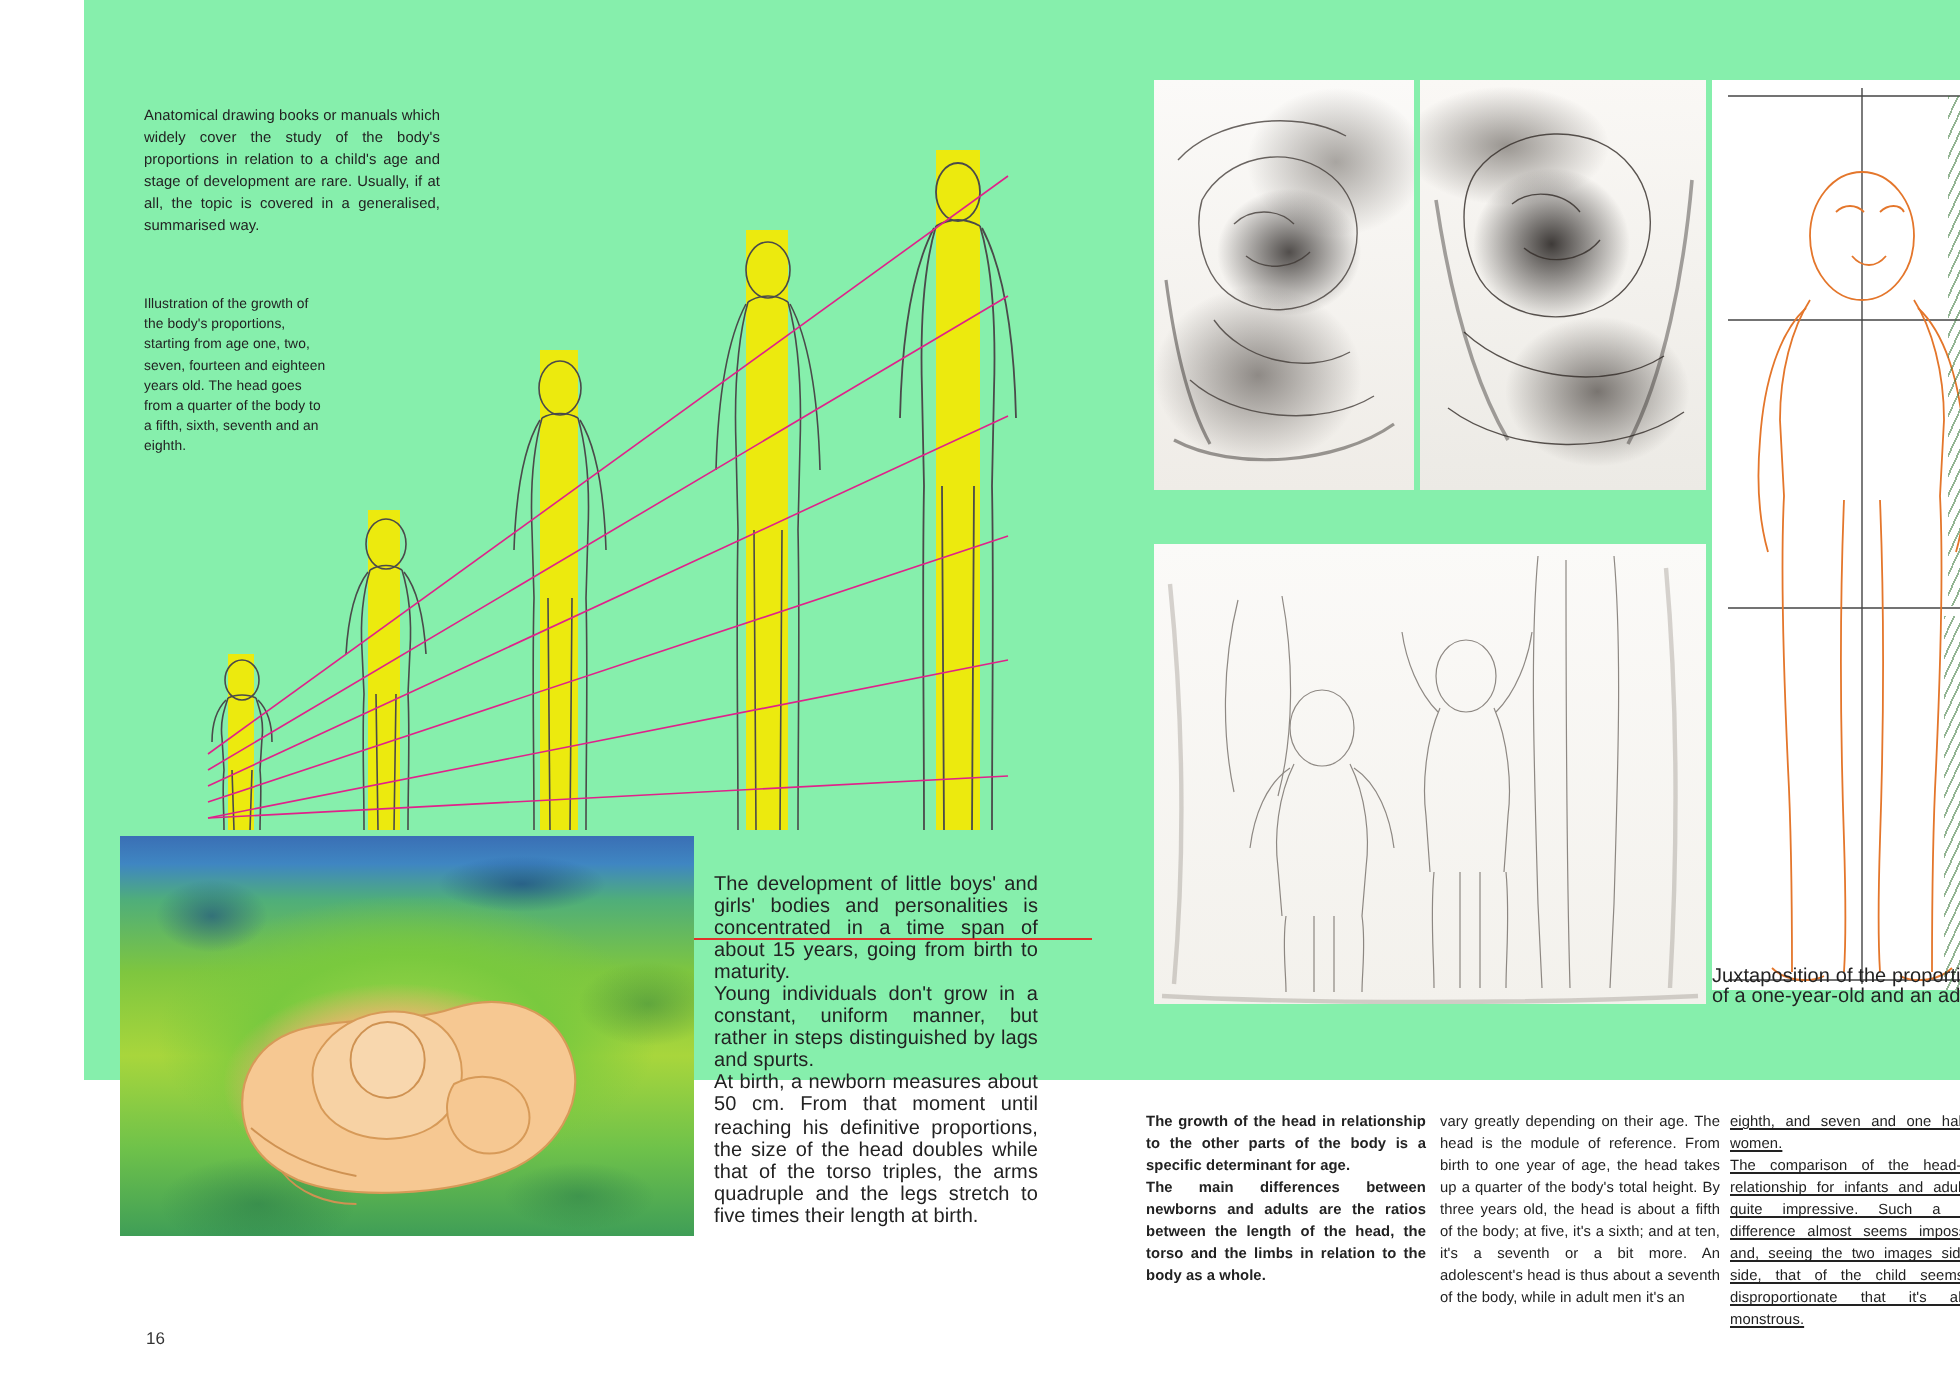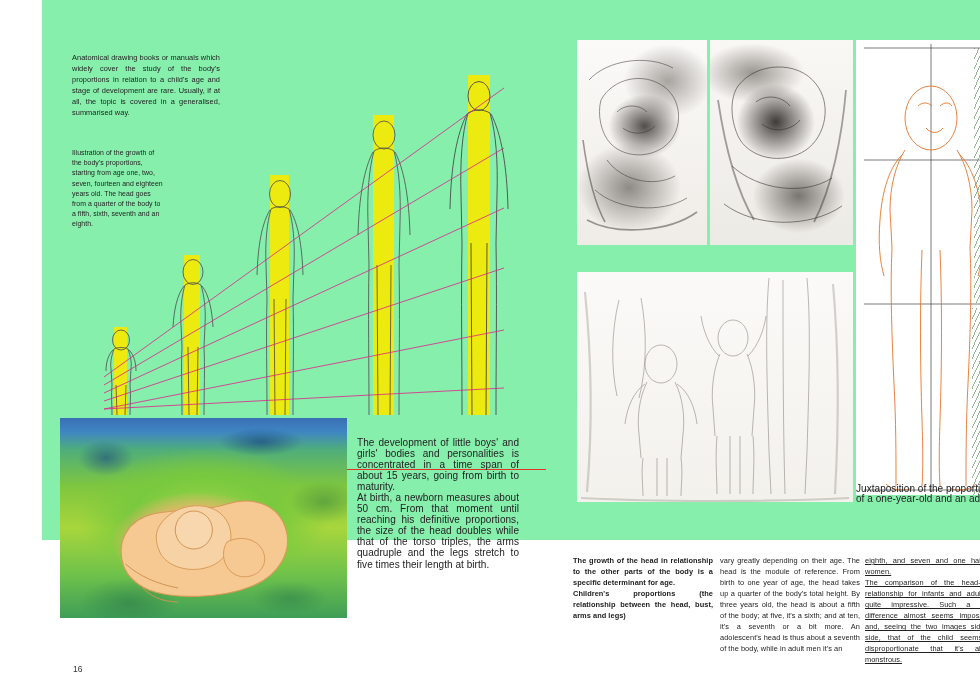--- a/index.html
+++ b/index.html
@@ -304,20 +304,21 @@
           <circle cx="90" cy="60" r="19" fill="#f8d7ae" stroke="#cf9252" stroke-width="1"></circle>
           <path d="M124 72 C140 64 158 70 162 84 C166 98 152 110 136 106 C122 102 116 84 124 72 Z" fill="#f6c892" stroke="#d79a58" stroke-width="1"></path>
           <path d="M20 94 C34 106 52 114 74 118" stroke="#cf9252" stroke-width="1" fill="none"></path>
           <path d="M36 116 C44 126 58 132 74 132" stroke="#cf9252" stroke-width="1" fill="none"></path>
         </g>
       </svg>
     </div>
 
     <div class="txt" id="left-body-text">
       <p>The development of little boys' and girls' bodies and personalities is concentrated in a time span of about 15 years, going from birth to maturity.</p>
+      <p>Young individuals don't grow in a constant, uniform manner, but rather in steps distinguished by lags and spurts.</p>
       <p>At birth, a newborn measures about 50 cm. From that moment until reaching his definitive proportions, the size of the head doubles while that of the torso triples, the arms quadruple and the legs stretch to five times their length at birth.</p>
     </div>
 
     <div class="folio" id="folio-left">16</div>
   </div>
 
   <div class="page-right"></div>
 
   <div class="sketch" id="sketch-top-left">
     <svg width="130" height="205" viewBox="0 0 130 205">
@@ -410,21 +411,21 @@
       </g>
     </svg>
   </div>
 
   <div class="txt" id="juxta-caption">
     <p>Juxtaposition of the proportions of a one-year-old and an adult.</p>
   </div>
 
   <div class="txt bottom-col" id="bottom-col-1">
     <p>The growth of the head in relationship to the other parts of the body is a specific determinant for age.</p>
-    <p>Children's proportions (the relationship between the head, bust, arms and legs)</p>
+    <p>The main differences between newborns and adults are the ratios between the length of the head, the torso and the limbs in relation to the body as a whole.</p>
   </div>
 
   <div class="txt bottom-col" id="bottom-col-2">
     <p>vary greatly depending on their age. The head is the module of reference. From birth to one year of age, the head takes up a quarter of the body's total height. By three years old, the head is about a fifth of the body; at five, it's a sixth; and at ten, it's a seventh or a bit more. An adolescent's head is thus about a seventh of the body, while in adult men it's an</p>
   </div>
 
   <div class="txt bottom-col" id="bottom-col-3">
     <p>eighth, and seven and one half for women.</p>
     <p>The comparison of the head-body relationship for infants and adults is quite impressive. Such a large difference almost seems impossible, and, seeing the two images side by side, that of the child seems so disproportionate that it's almost monstrous.</p>
   </div>

